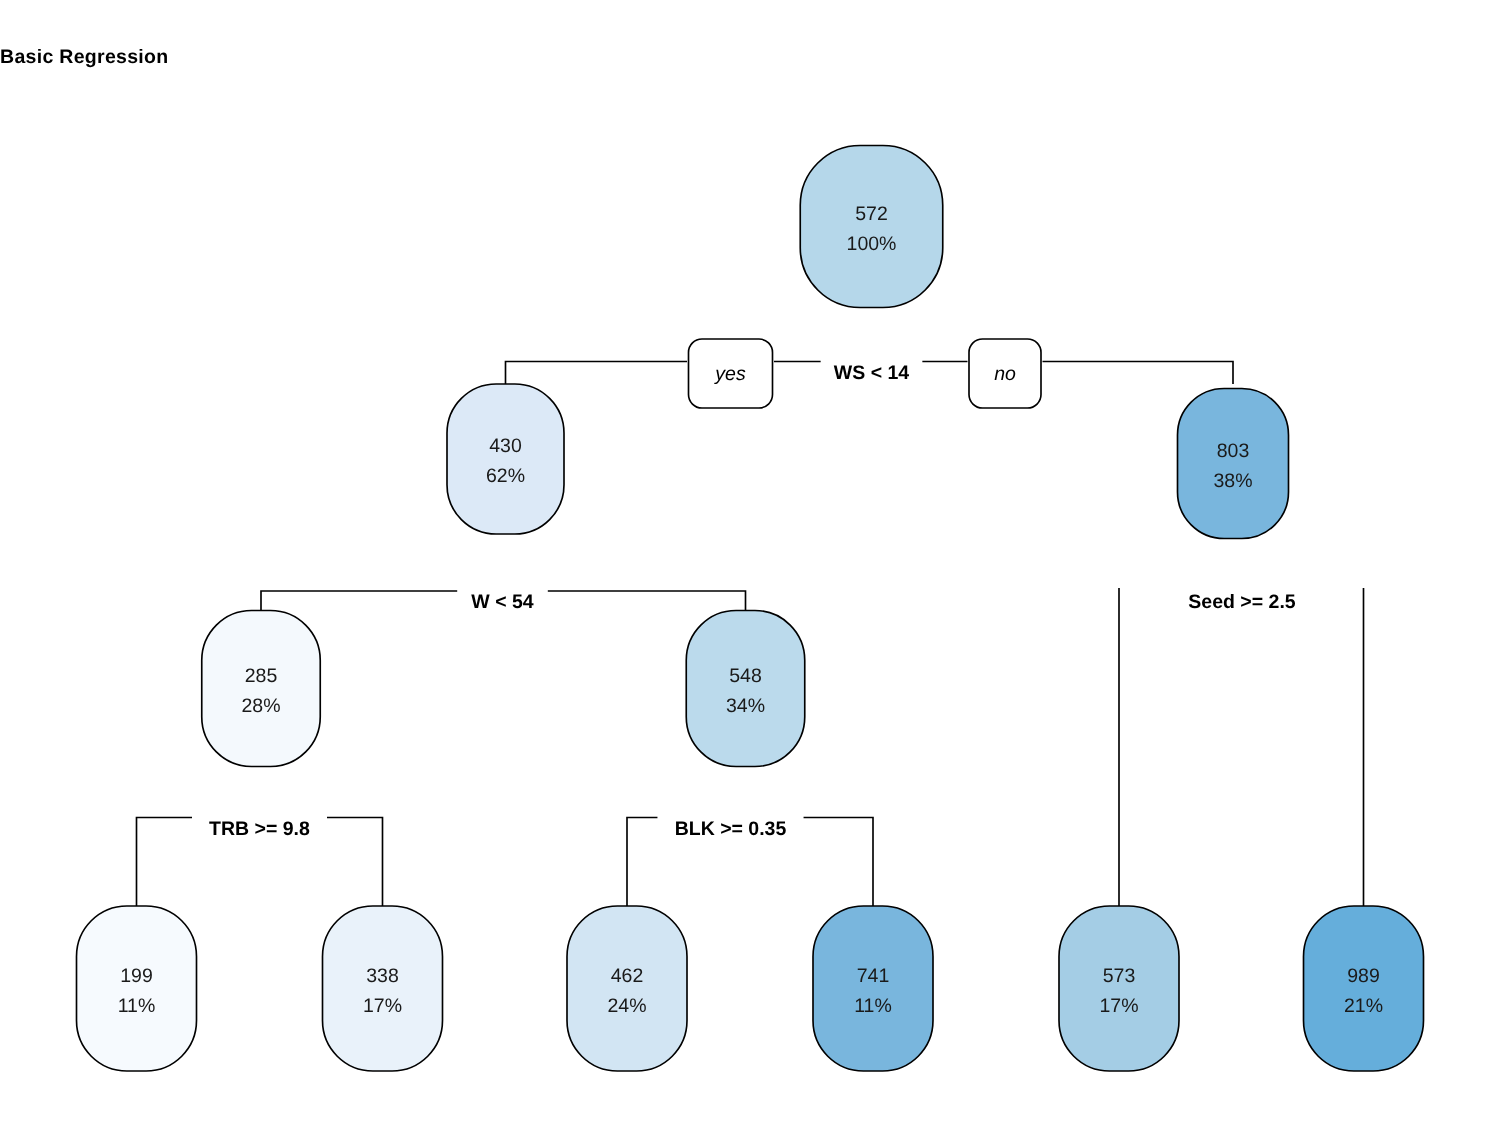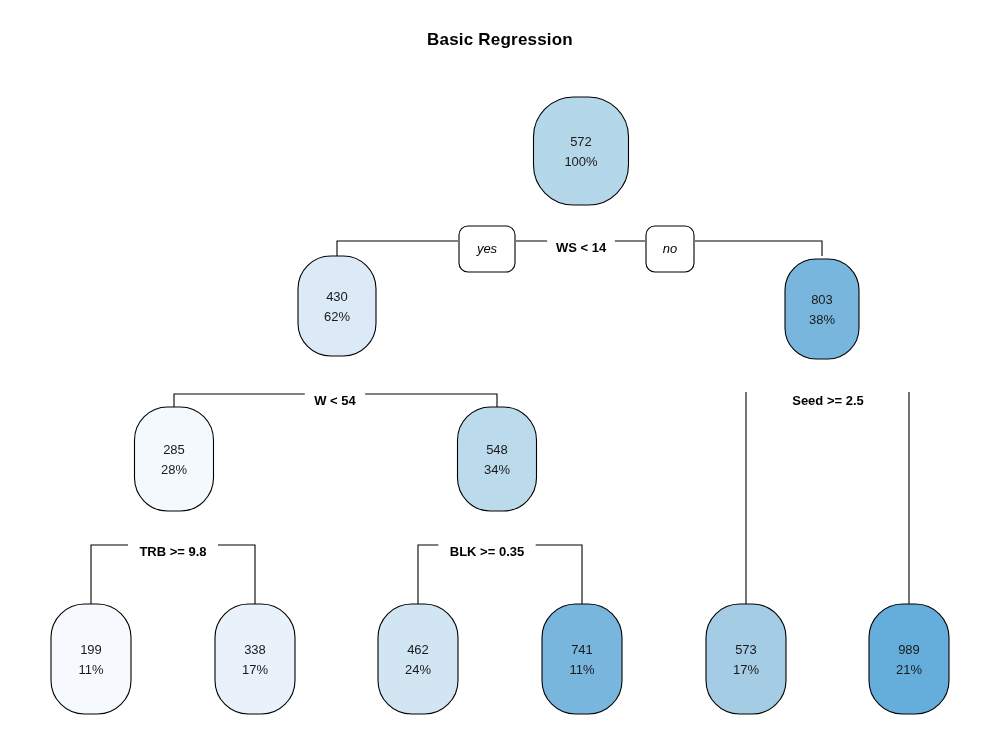--- a/index.html
+++ b/index.html
@@ -16,22 +16,22 @@
     width: 1000px;
     height: 750px;
     background: #ffffff;
     overflow: hidden;
   }
   #plot-title {
     position: absolute;
     left: 0;
     top: 30px;
     width: 1000px;
-    text-align: center;
-    font-size: 17px;
+    text-align: left;
+    font-size: 13px;
     font-weight: bold;
     color: #000000;
     letter-spacing: 0.2px;
   }
   svg#tree-svg {
     position: absolute;
     left: 0;
     top: 0;
     width: 1000px;
     height: 750px;

